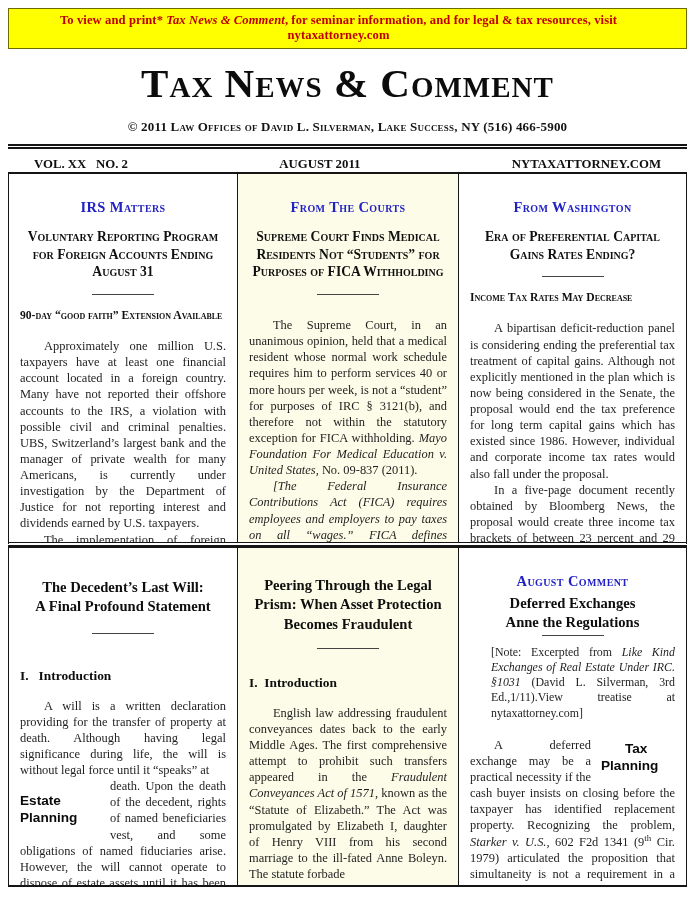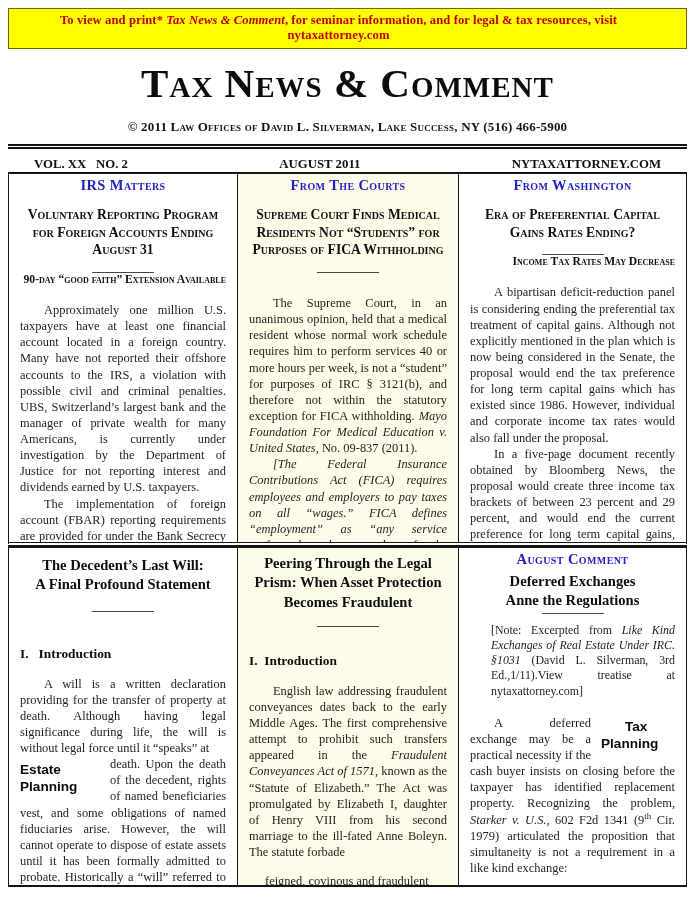--- a/index.html
+++ b/index.html
@@ -58,21 +58,21 @@
   .grid {
     display: grid;
     grid-template-columns: 228px 222px 1fr;
     border: 2px solid #151515;
     border-left: 1px solid #151515;
     border-right: 1px solid #151515;
     overflow: hidden;
   }
   .grid-top { height: 374px; border-bottom: 4px double #151515; }
   .grid-bottom { height: 341px; border-top: 2px solid #151515; border-bottom: 2px solid #151515; }
-  .col { padding: 0 11px 4px 11px; overflow: hidden; background: #ffffff; }
+  .col { padding: 22px 11px 4px 11px; overflow: hidden; background: #ffffff; }
   .col.cream { background: #FCFCE8; }
   .col.mid { border-left: 1.5px solid #151515; border-right: 1.5px solid #151515; }
 
   .section-header {
     text-align: center;
     font-variant: small-caps;
     font-weight: bold;
     font-size: 14.5px;
     letter-spacing: 0.4px;
     color: #2121C4;
@@ -81,25 +81,26 @@
   .art-title {
     text-align: center;
     font-variant: small-caps;
     font-weight: bold;
     font-size: 13.6px;
     line-height: 1.3;
     color: #101010;
     margin-top: 12px;
   }
   .art-subtitle {
-    text-align: right;
+    text-align: left;
     font-variant: small-caps;
     font-weight: bold;
     font-size: 11.6px;
     color: #101010;
+    margin-top: 14px;
   }
   .short-rule {
     width: 62px; border-top: 1.2px solid #444;
     margin: 13px auto 0 auto;
   }
   .bt-title {
     text-align: center;
     font-weight: bold;
     font-size: 14.6px;
     line-height: 1.32;
@@ -129,21 +130,21 @@
     color: #1e1e1e;
   }
   .float-label-left {
     float: left;
     width: 80px;
     font-family: "Liberation Sans", sans-serif;
     font-weight: bold;
     font-size: 13.6px;
     line-height: 1.25;
     color: #0a0a0a;
-    margin: 6px 10px 4px 0;
+    margin: 15px 10px 4px 0;
   }
   .float-label-right {
     float: right;
     width: 74px;
     font-family: "Liberation Sans", sans-serif;
     font-weight: bold;
     font-size: 13.6px;
     line-height: 1.25;
     color: #0a0a0a;
     margin: 4px 0 4px 10px;

